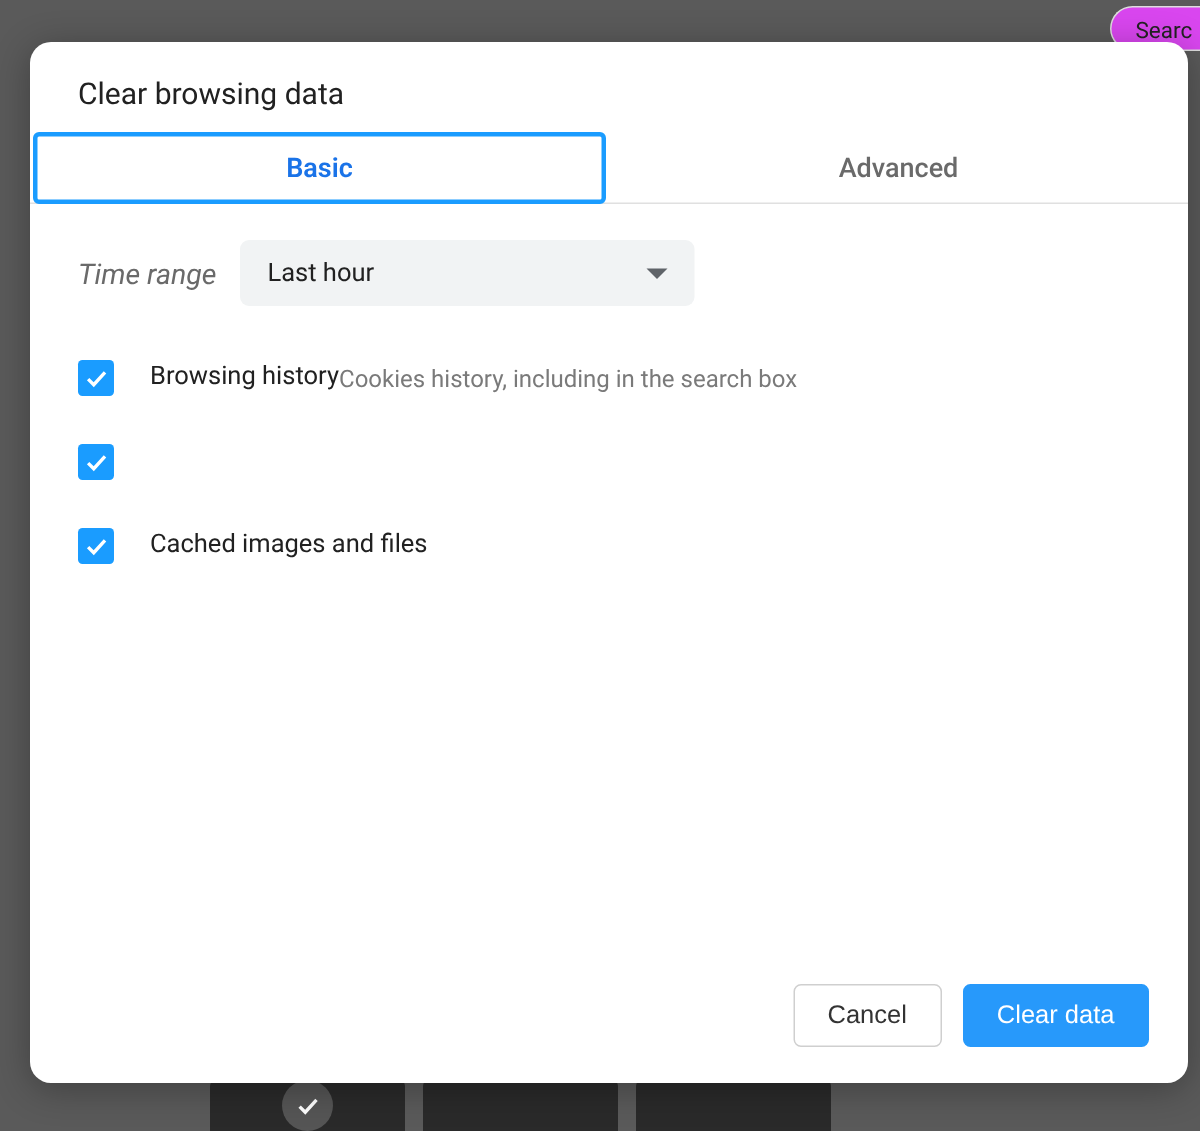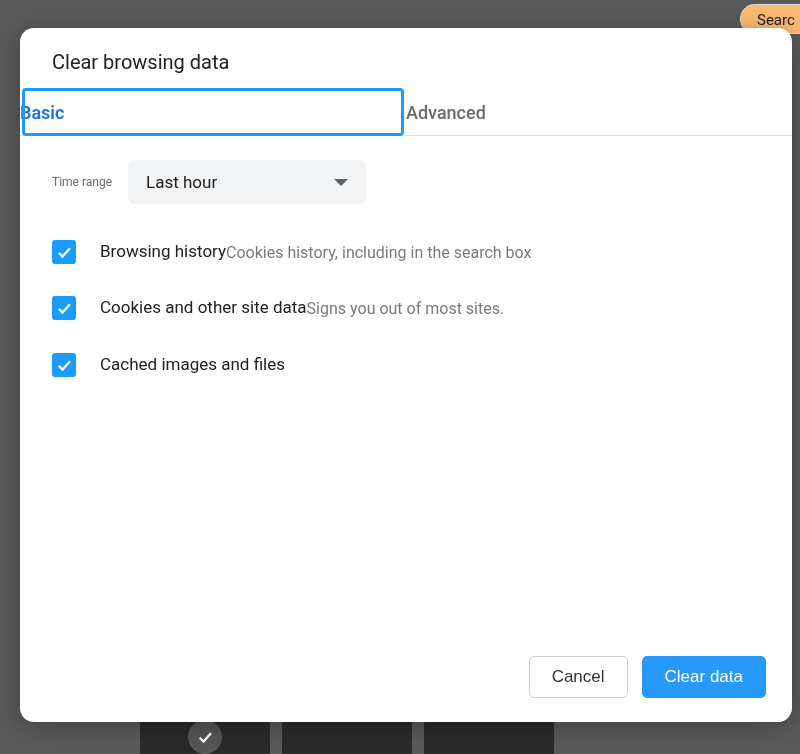--- a/index.html
+++ b/index.html
@@ -20,21 +20,21 @@
       top: 0;
       left: 0;
       width: 100%;
       height: 100%;
       background: #5a5a5a;
     }
     .bg-search {
       position: absolute;
       top: 4px;
       right: 0;
-      background: #fdba74;
+      background: #d946ef;
       border-radius: 18px 0 0 18px;
       padding: 6px 0 6px 16px;
       font-size: 15px;
       color: #222;
       border: 1px solid #ddd;
       border-right: none;
       width: 60px;
       height: 30px;
       overflow: hidden;
     }
@@ -89,21 +89,21 @@
       color: #212121;
       padding: 22px 32px 14px 32px;
       font-weight: 400;
     }
     .tabs {
       display: flex;
       border-bottom: 1px solid #e0e0e0;
     }
     .tab {
       flex: 1;
-      text-align: left;
+      text-align: center;
       padding: 14px 0 12px 0;
       font-size: 18px;
       cursor: pointer;
       color: #6a6a6a;
       font-weight: 500;
       position: relative;
     }
     .tab.active {
       color: #1a73e8;
       font-weight: 600;
@@ -123,31 +123,32 @@
       flex: 1;
       padding: 24px 32px 16px 32px;
     }
     .time-range-row {
       display: flex;
       align-items: center;
       margin-bottom: 36px;
     }
     .time-range-label {
       color: #6a6a6a;
-      font-size: 12px;
+      font-size: 19px;
       margin-right: 16px;
+      font-style: italic;
     }
     .time-range-select {
       background: #f1f3f4;
       border: none;
       border-radius: 6px;
       padding: 12px 18px;
       font-size: 17px;
       color: #212121;
-      width: 238px;
+      width: 303px;
       display: flex;
       align-items: center;
       justify-content: space-between;
       cursor: pointer;
     }
     .chevron-down {
       width: 0;
       height: 0;
       border-left: 7px solid transparent;
       border-right: 7px solid transparent;
@@ -270,24 +271,20 @@
         <span class="option-desc">Cookies history, including in the search box</span>
       </div>
     </div>
 
     <div class="option-row">
       <div class="checkbox">
         <svg viewBox="0 0 24 24">
             <polyline points="5 13 10 18 20 7"></polyline>
           </svg>
       </div>
-      <div class="option-text">
-        <span class="option-title">Cookies and other site data</span>
-        <span class="option-desc">Signs you out of most sites.</span>
-      </div>
     </div>
 
     <div class="option-row">
       <div class="checkbox">
         <svg viewBox="0 0 24 24">
             <polyline points="5 13 10 18 20 7"></polyline>
           </svg>
       </div>
       <div class="option-text">
         <span class="option-title">Cached images and files</span>

